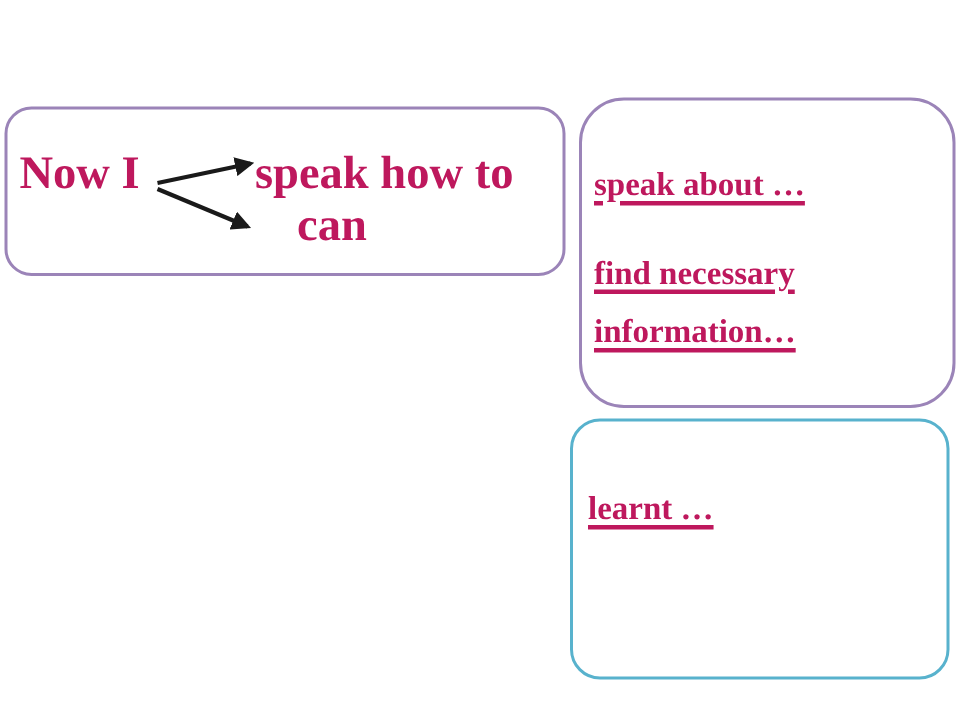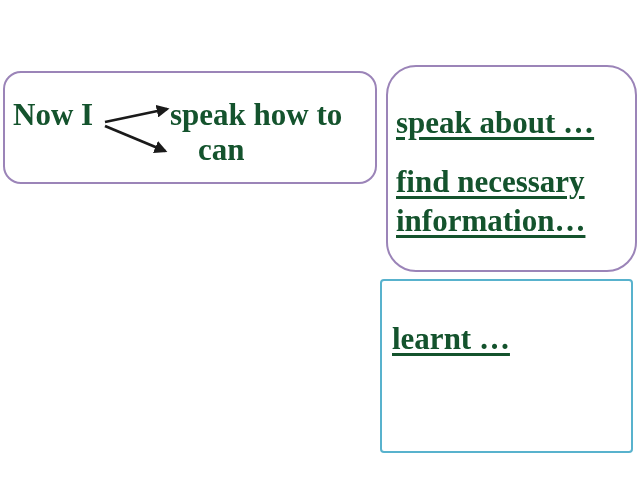--- a/index.html
+++ b/index.html
@@ -8,21 +8,21 @@
     background: #ffffff;
   }
   .slide {
     position: relative;
     width: 640px;
     height: 480px;
     background: #ffffff;
     overflow: hidden;
     font-family: "Liberation Serif", "DejaVu Serif", serif;
     font-weight: bold;
-    color: #14532d;
+    color: #be185d;
   }
   .box {
     position: absolute;
     background: #ffffff;
     border: 2px solid #999;
     box-sizing: border-box;
   }
   .box-now {
     left: 3px;
     top: 71px;
@@ -46,41 +46,41 @@
     border-radius: 18px;
     display: flex;
     align-items: center;
     justify-content: center;
   }
   .box-learnt {
     left: 380px;
     top: 279px;
     width: 253px;
     height: 174px;
-    border-radius: 4px;
+    border-radius: 20px;
     padding: 38px 8px 0 10px;
   }
   .t {
     font-size: 31px;
     line-height: 31px;
     white-space: nowrap;
   }
   .abs { position: absolute; }
   .now-subject  { left: 8px;  top: 26px; }
   .now-branch1  { left: 165px; top: 26px; }
   .now-branch2  { left: 193px; top: 61px; }
   .arrows {
     position: absolute;
     left: 92px;
     top: 24px;
     width: 80px;
     height: 65px;
   }
   .uline {
-    font-size: 31px;
+    font-size: 22px;
     line-height: 39px;
     text-decoration: underline;
     text-decoration-thickness: 3px;
     text-underline-offset: 4px;
   }
   .para-gap { margin-bottom: 20px; }
 </style>
 </head>
 <body>
 

